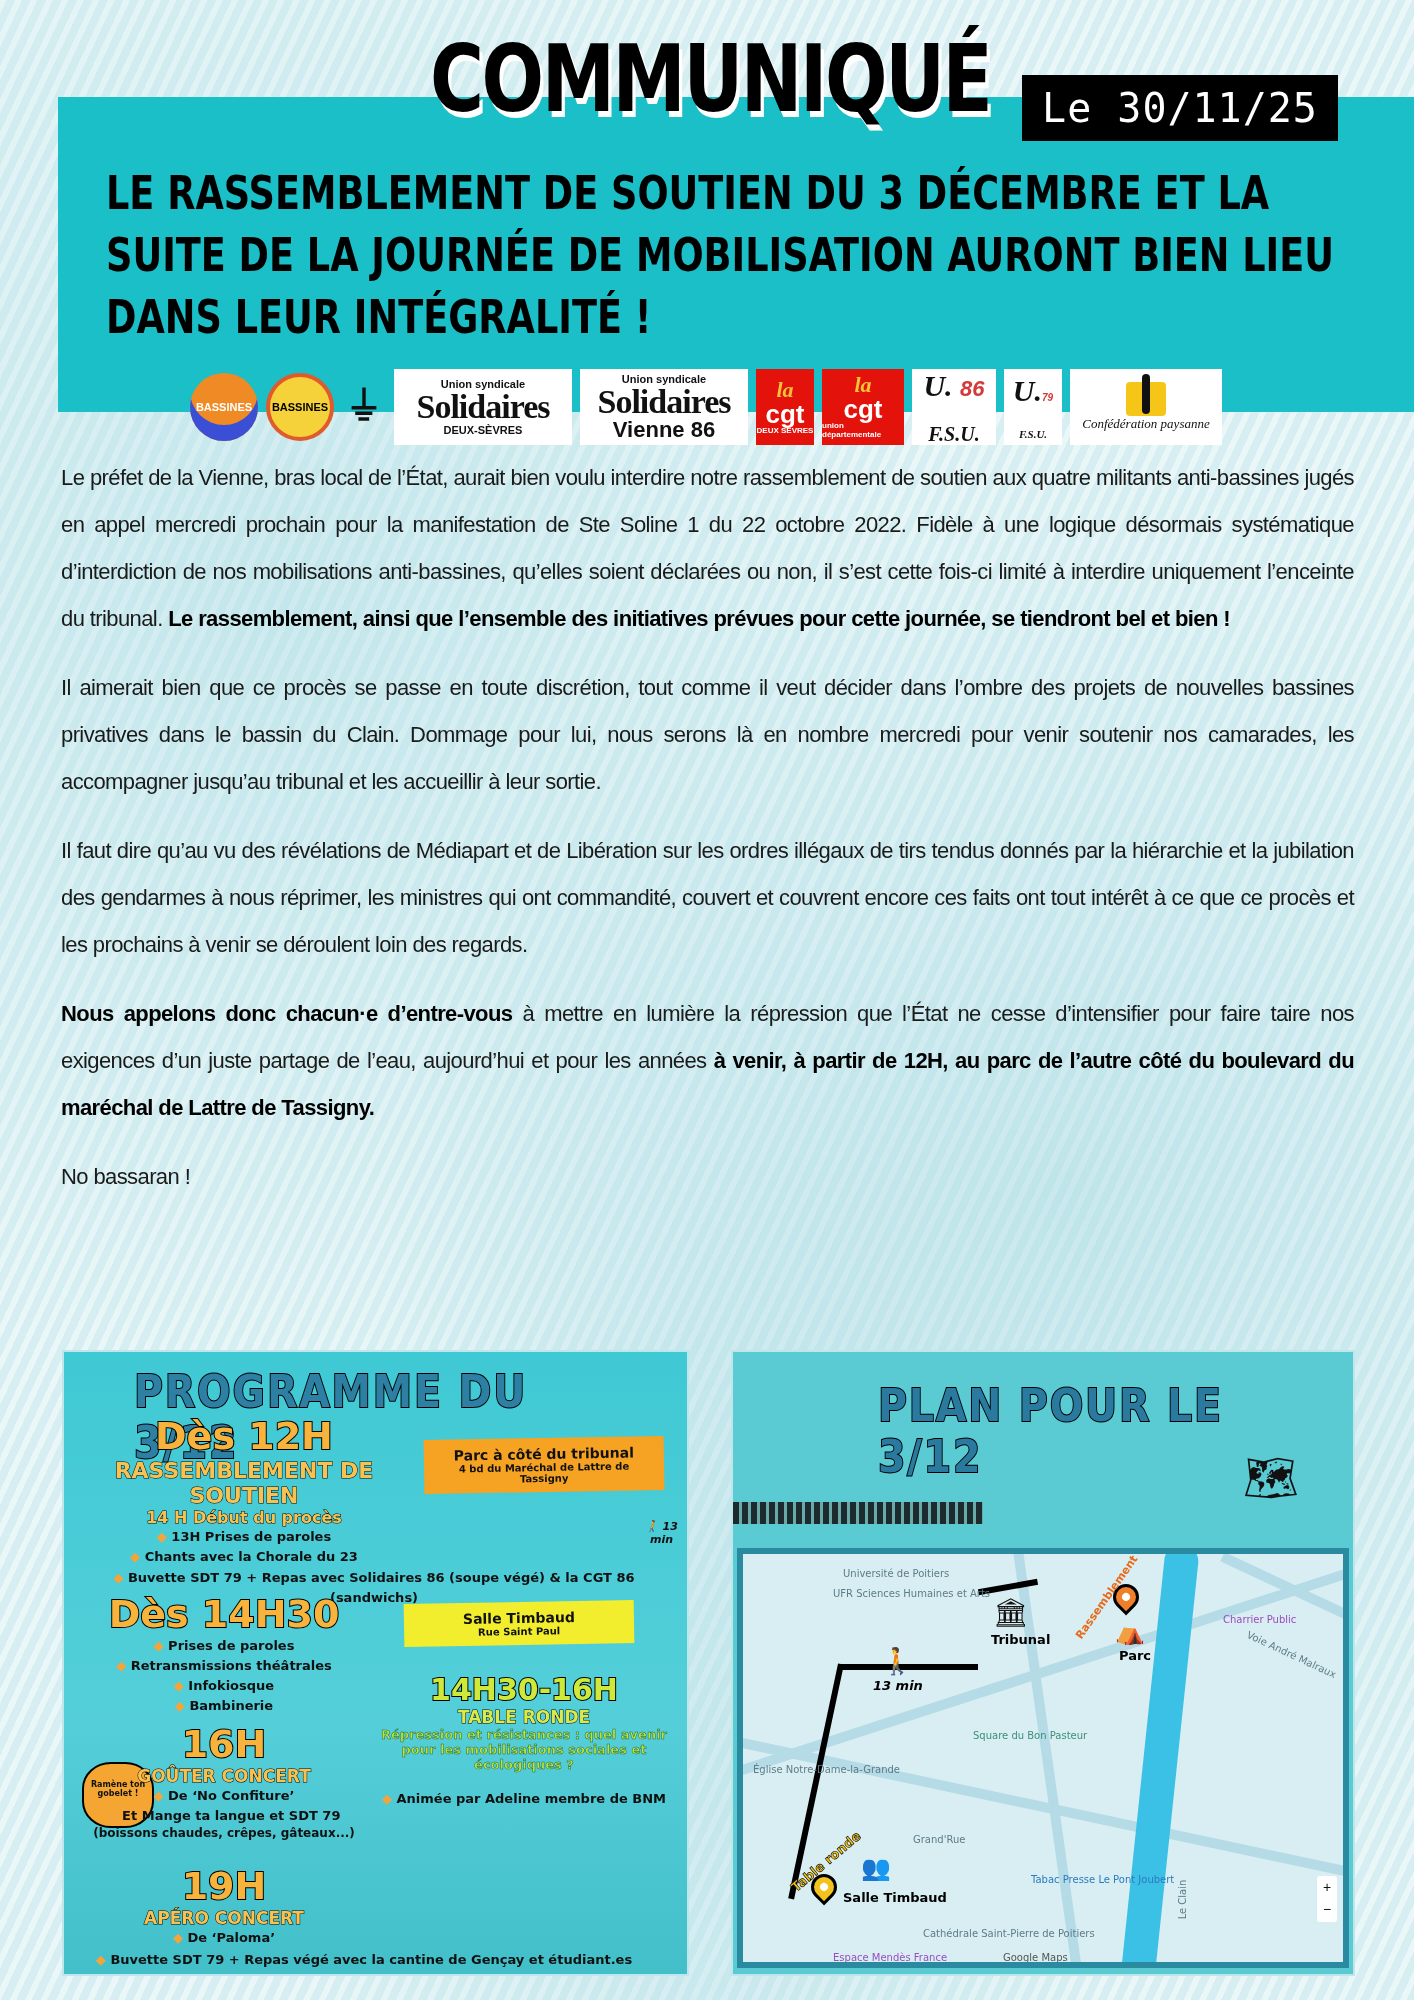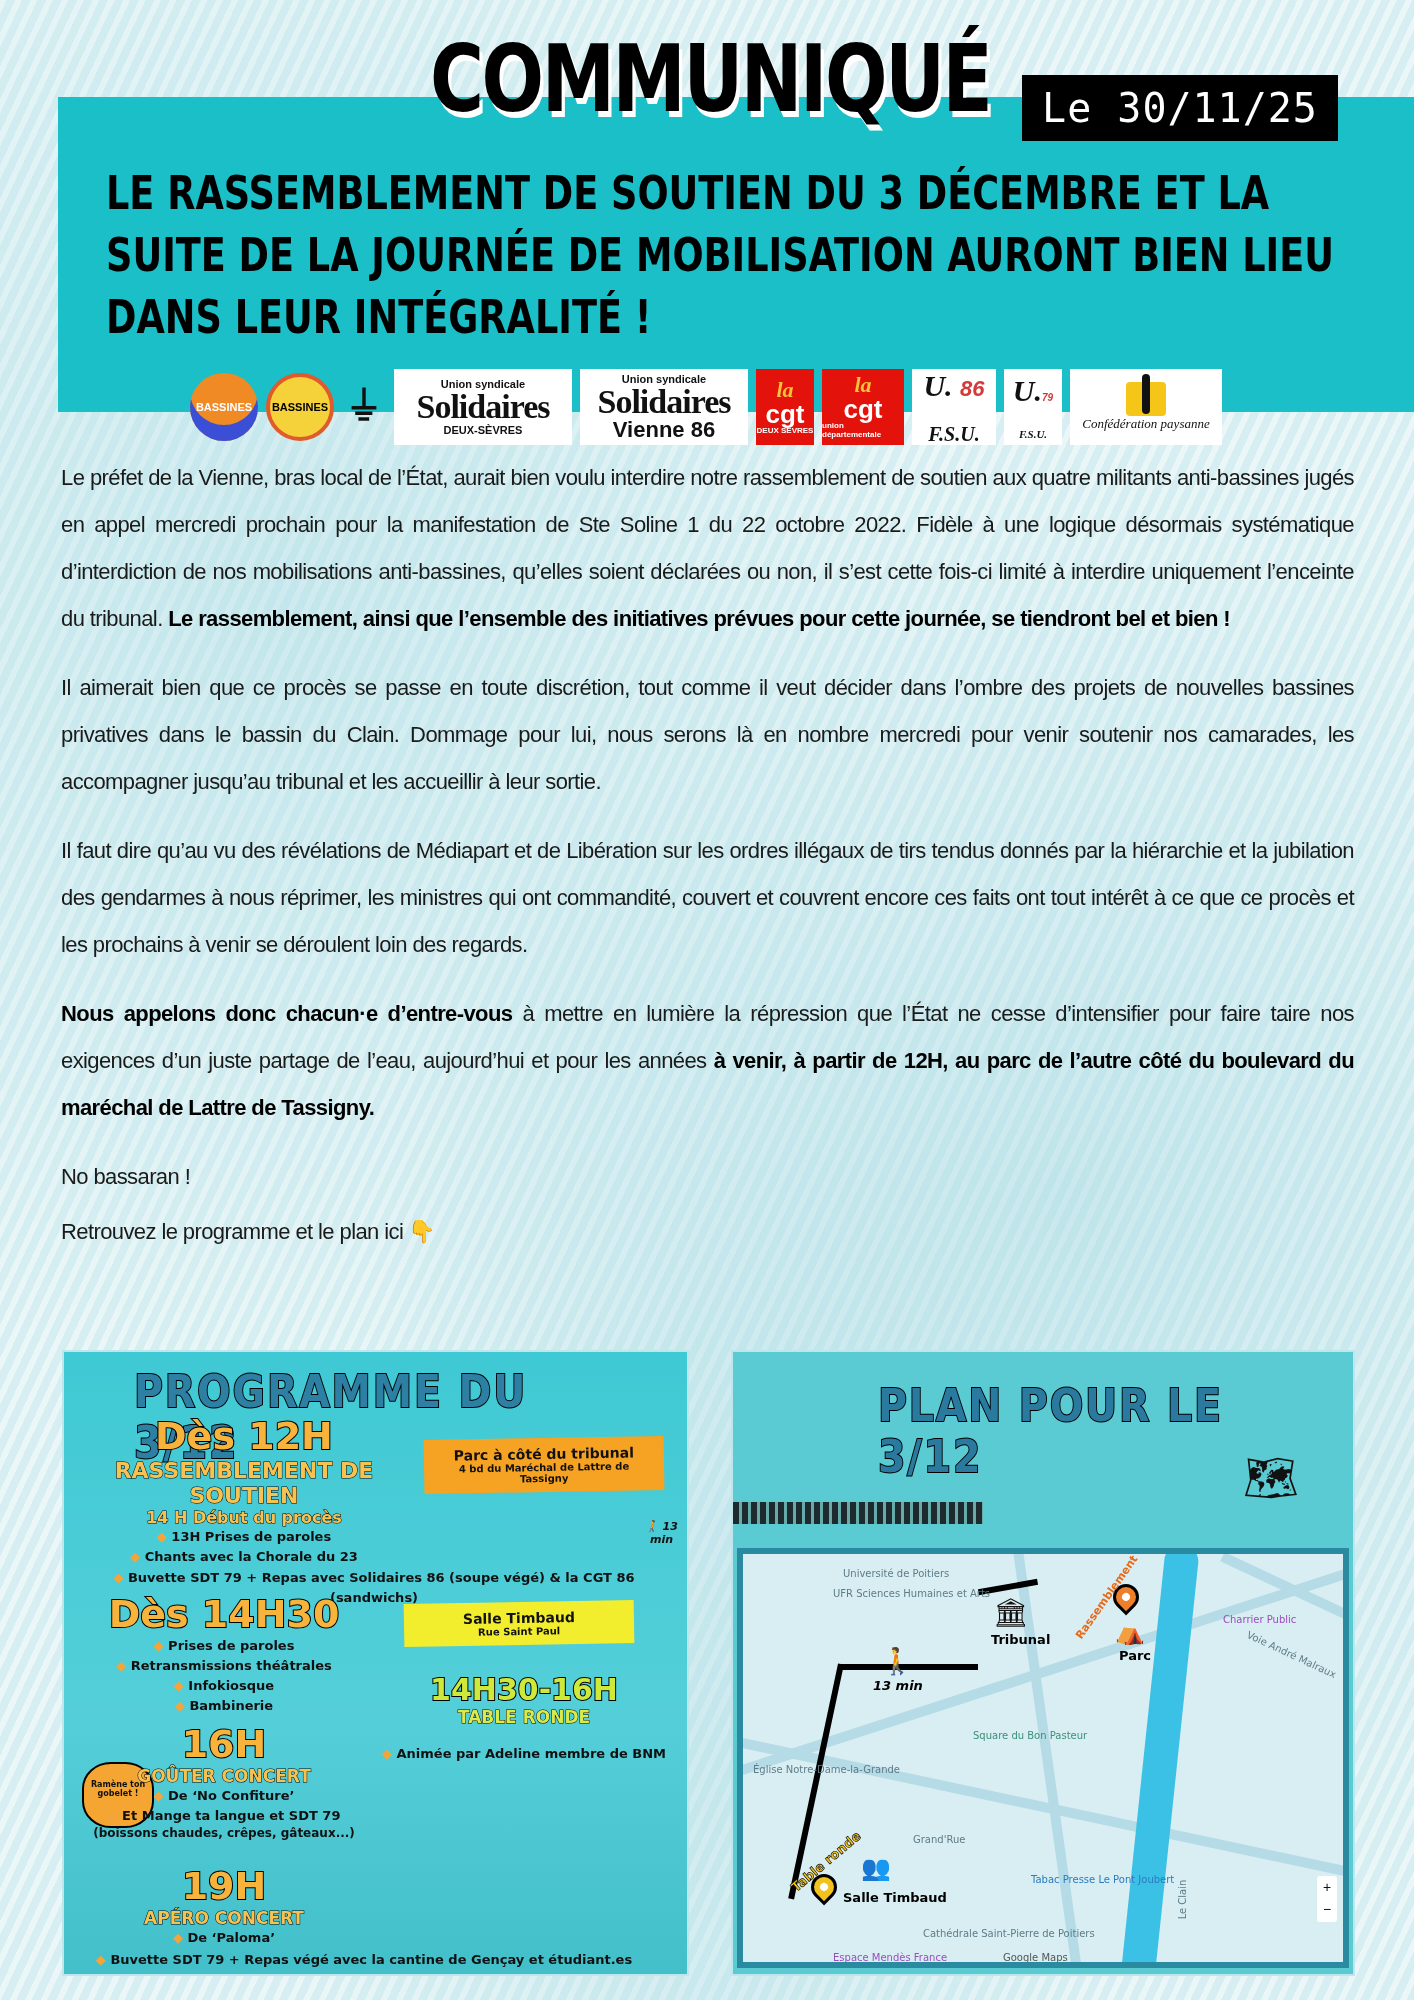--- a/index.html
+++ b/index.html
@@ -166,21 +166,20 @@
     <span class="t">Confédération paysanne</span>
   </div>
 </div>
 
 <div class="body-text">
   <p><span>Le préfet de la Vienne, bras local de l’État, aurait bien voulu interdire notre rassemblement de soutien aux quatre militants anti-bassines jugés en appel mercredi prochain pour la manifestation de Ste Soline 1 du 22 octobre 2022. Fidèle à une logique désormais systématique d’interdiction de nos mobilisations anti-bassines, qu’elles soient déclarées ou non, il s’est cette fois-ci limité à interdire uniquement l’enceinte du tribunal. </span><b>Le rassemblement, ainsi que l’ensemble des initiatives prévues pour cette journée, se tiendront bel et bien !</b></p>
   <p>Il aimerait bien que ce procès se passe en toute discrétion, tout comme il veut décider dans l’ombre des projets de nouvelles bassines privatives dans le bassin du Clain. Dommage pour lui, nous serons là en nombre mercredi pour venir soutenir nos camarades, les accompagner jusqu’au tribunal et les accueillir à leur sortie.</p>
   <p>Il faut dire qu’au vu des révélations de Médiapart et de Libération sur les ordres illégaux de tirs tendus donnés par la hiérarchie et la jubilation des gendarmes à nous réprimer, les ministres qui ont commandité, couvert et couvrent encore ces faits ont tout intérêt à ce que ce procès et les prochains à venir se déroulent loin des regards.</p>
   <p><b>Nous appelons donc chacun·e d’entre-vous</b><span> à mettre en lumière la répression que l’État ne cesse d’intensifier pour faire taire nos exigences d’un juste partage de l’eau, aujourd’hui et pour les années </span><b>à venir, à partir de 12H, au parc de l’autre côté du boulevard du maréchal de Lattre de Tassigny.</b></p>
   <p style="margin-bottom:8px"> No bassaran !</p>
-  <p><span>Retrouvez le programme et le plan ici</span> <span class="finger">👇</span></p>
 </div>
 
 <div class="panel prog">
   <div class="fancy prog-title">PROGRAMME DU 3/12</div>
 
   <div class="prog-block" style="left:10px;top:62px;width:340px">
     <div class="fancy big-time">Dès 12H</div>
     <div class="fancy sub-head">RASSEMBLEMENT DE SOUTIEN</div>
     <div class="sub-head fancy" style="font-size:16px">14 H Début du procès</div>
     <div class="item">13H Prises de paroles</div>
@@ -219,20 +218,21 @@
   <div class="prog-block" style="left:10px;top:512px;width:300px">
     <div class="fancy big-time">19H</div>
     <div class="fancy sub-head" style="font-size:17px">APÉRO CONCERT</div>
     <div class="item">De ‘Paloma’</div>
   </div>
   <div class="prog-block item" style="left:20px;top:598px;width:560px">Buvette SDT 79 + Repas végé avec la cantine de Gençay et étudiant.es</div>
 
   <div class="prog-block" style="left:300px;top:320px;width:320px">
     <div class="fancy big-time" style="color:#cfe93a;font-size:30px">14H30-16H</div>
     <div class="fancy sub-head" style="font-size:17px;color:#d9ea4b">TABLE RONDE</div>
+    <div style="font-size:13px;color:#b9e53b;-webkit-text-stroke:0.5px #264">Répression et résistances : quel avenir pour les mobilisations sociales et écologiques ?</div>
     <div class="item" style="margin-top:17px">Animée par Adeline membre de BNM</div>
   </div>
 </div>
 
 <div class="panel plan">
   <div class="deco-bar"></div>
   <div class="fancy plan-title">PLAN POUR LE 3/12</div>
   <div style="position:absolute;left:510px;top:100px;font-size:44px">🗺</div>
 
   <div class="plan-map">

